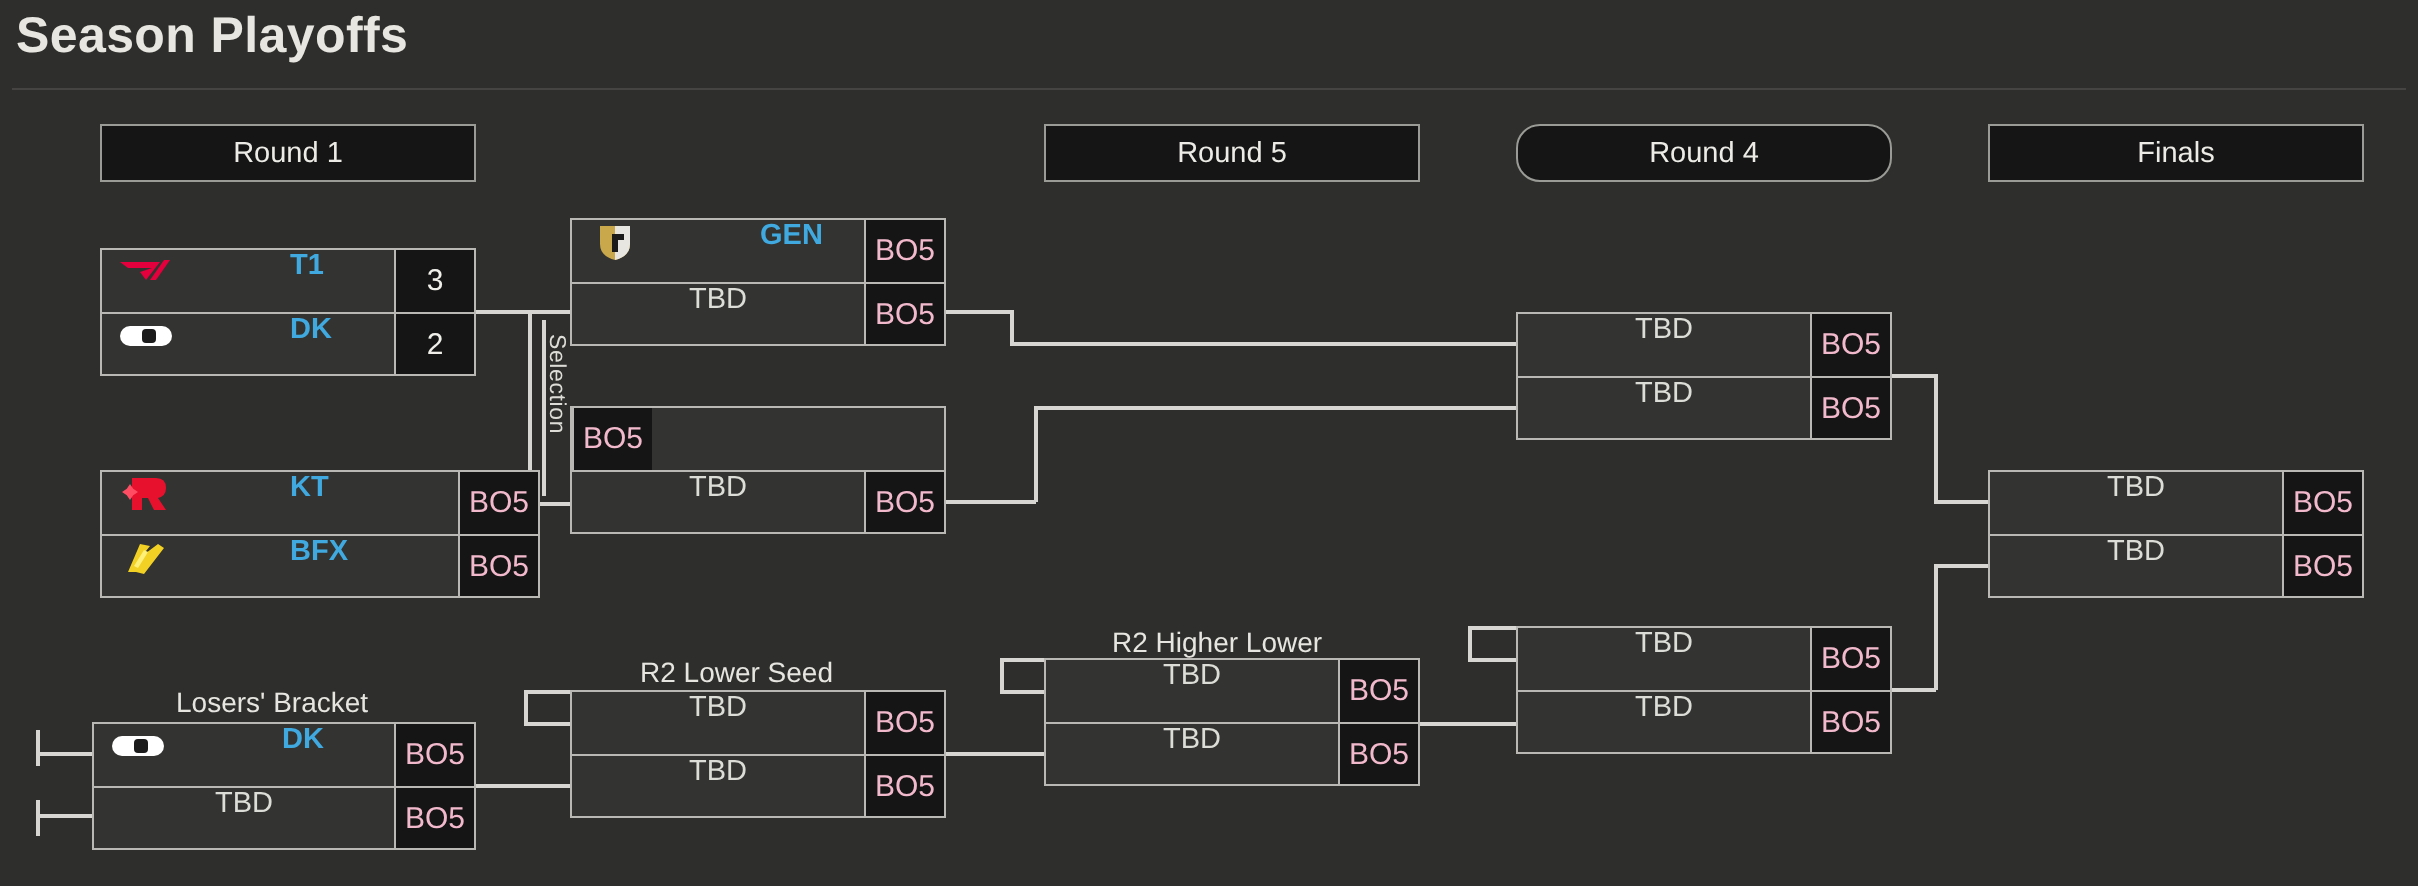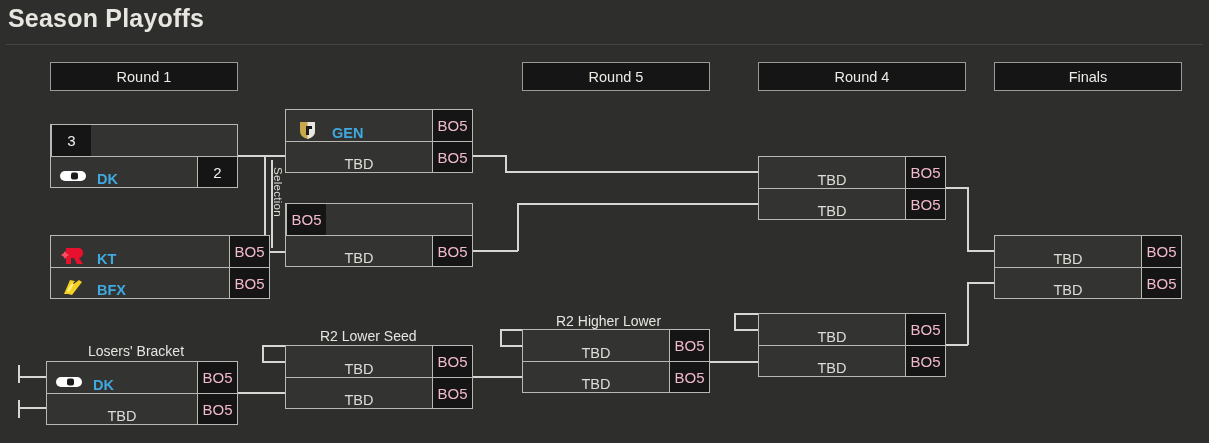--- a/index.html
+++ b/index.html
@@ -31,22 +31,22 @@
   }
 
   
   .match { position: absolute; border: 1px solid #b9b8b4; }
   .row {
     display: flex; align-items: stretch; height: 31px;
     background: #333331;
   }
   .row + .row { border-top: 1px solid #b9b8b4; }
   .team {
-    flex: 1 1 auto; display: flex; align-items: flex-end;
-    position: relative; overflow: hidden;
+    flex: 1 1 auto; display: flex; align-items: flex-start;
+    position: relative; overflow: hidden; gap: 48px;
   }
   .team.centered { justify-content: center; }
   .tname {
     font-size: 14.5px; color: #ddddd8;
   }
   .tname.linked { color: #3fa9e0; font-weight: bold; }
   .logo {
     width: 30px; height: 22px; margin-left: 7px; margin-right: 9px;
     flex: 0 0 auto; position: relative;
   }
@@ -83,21 +83,21 @@
 </head>
 <body>
 
 <div id="stage">
 
   <div class="page-title">Season Playoffs</div>
   <div class="title-divider"></div>
 
   <div class="round-head" style="left:50px;  top:62px; width:188px;">Round 1</div>
   <div class="round-head" style="left:522px; top:62px; width:188px;">Round 5</div>
-  <div class="round-head" style="left:758px; top:62px; width:208px;">Round 4</div>
+  <div class="round-head" style="left:758px; top:62px; width:188px;border-radius:12px;">Round 4</div>
   <div class="round-head" style="left:994px; top:62px; width:188px;">Finals</div>
 
   <div class="ln lnh" style="left:238px; top:155px; width:26px;"></div>
   <div class="ln lnh" style="left:238px; top:251px; width:26px;"></div>
   <div class="ln lnv" style="left:264px; top:155px; height:97px;"></div>
   <div class="ln lnh" style="left:264px; top:155px; width:21px;"></div>
   <div class="ln lnh" style="left:264px; top:251px; width:21px;"></div>
   <div class="ln lnv" style="left:271px; top:160px; height:88px;"></div>
 
   <div class="ln lnh" style="left:473px; top:155px; width:32px;"></div>
@@ -136,20 +136,29 @@
   <div class="ln lnh" style="left:710px; top:361px; width:48px;"></div>
 
   <div class="ln lnv" style="left:734px; top:313px; height:16px;"></div>
   <div class="ln lnh" style="left:734px; top:313px; width:24px;"></div>
   <div class="ln lnh" style="left:734px; top:329px; width:24px;"></div>
 
   <div class="selection-label" style="left:272px; top:167px;">Selection</div>
 
   <div class="match" style="left:50px; top:124px; width:188px;">
     <div class="row">
+      <div class="team">
+        <span class="logo">
+          <svg viewBox="0 0 30 22">
+              <path d="M2 6 L22 6 L15 15 L12 11 L18 9 L6 9 Z" fill="#e3003c"></path>
+              <path d="M17 15 L24 5 L27 5 L20 15 Z" fill="#e3003c"></path>
+            </svg>
+        </span>
+        <span class="tname linked">T1</span>
+      </div>
       <div class="score num">3</div>
     </div>
     <div class="row">
       <div class="team">
         <span class="logo">
           <svg viewBox="0 0 30 22">
               <rect x="2" y="6" width="26" height="10" rx="5" fill="#ffffff"></rect>
               <rect x="13" y="7.5" width="7" height="7" rx="2" fill="#1b1b1b"></rect>
             </svg>
         </span>

